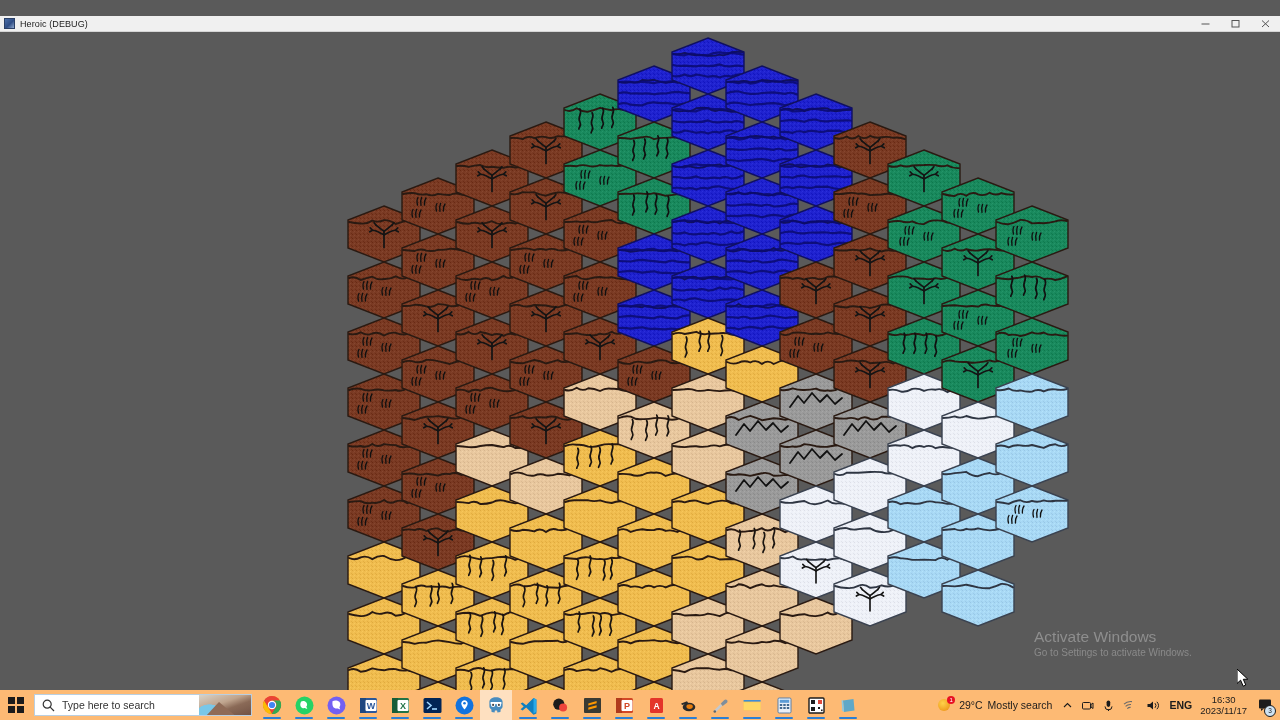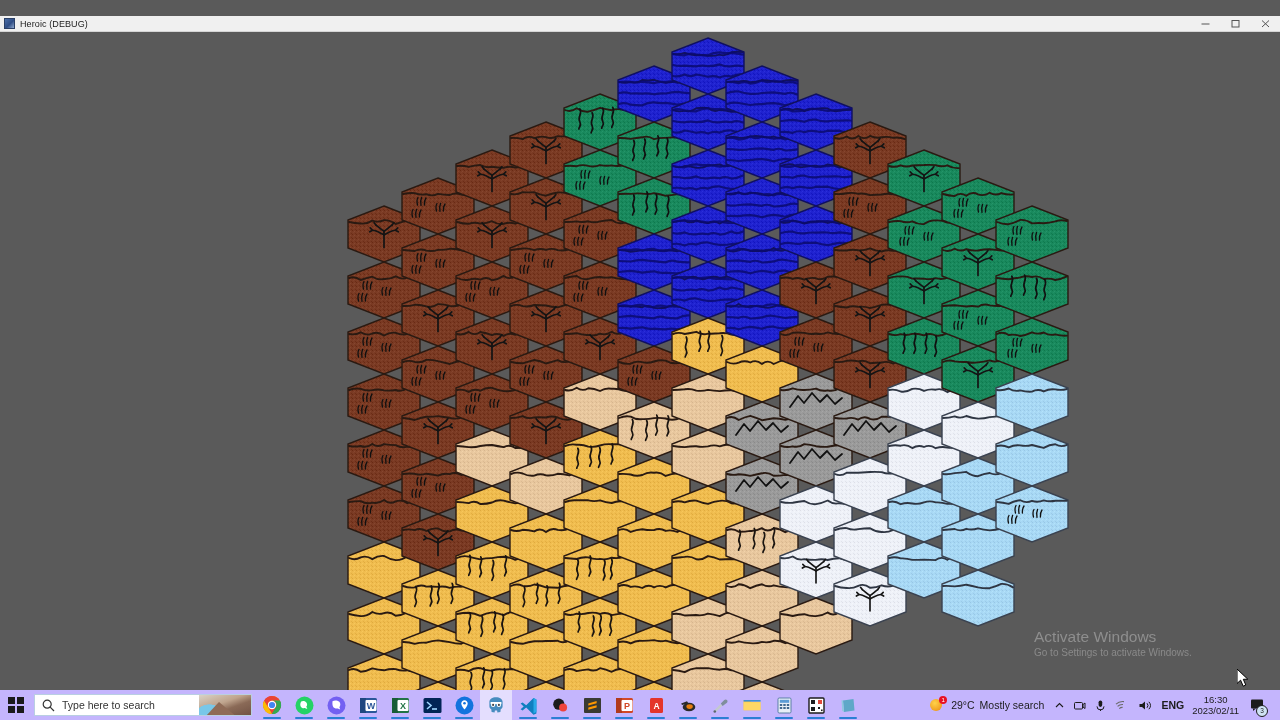--- a/index.html
+++ b/index.html
@@ -123,21 +123,21 @@
     left: 1237px; top: 669px;
     z-index: 40;
     pointer-events: none;
   }
 
   
   #taskbar {
     position: absolute;
     left: 0; top: 690px;
     width: 1280px; height: 30px;
-    background: #c4b5fd;
+    background: #fdba74;
     display: flex;
     align-items: center;
     z-index: 60;
     font-size: 10.5px;
     color: #1c1c1c;
   }
   #startbtn {
     width: 32px; height: 30px;
     display: flex; align-items: center; justify-content: center;
     flex: 0 0 auto;
@@ -177,21 +177,21 @@
     position: relative;
     flex: 0 0 auto;
   }
   .tb-app.active { background: rgba(255,255,255,0.55); }
   .tb-app .underline {
     position:absolute; bottom:1px; left:7px; width:18px; height:2.5px;
     background:#2b7fd4; border-radius:1px;
   }
   #tray {
     margin-left:auto; display:flex; align-items:center; height:30px;
-    padding-right: 12px;
+    padding-right: 4px;
   }
   #tray .tray-item { display:flex; align-items:center; padding:0 4px; height:30px; flex:0 0 auto;}
   #weather { display:flex; align-items:center; gap:5px; padding-right:6px; }
   #weather .wicon {
     position: relative; width:16px; height:16px;
   }
   #weather .wicon .sun {
     position:absolute; left:0; top:2px; width:12px; height:12px; border-radius:50%;
     background: radial-gradient(circle at 40% 35%, #ffd24a 0%, #f0a021 70%, #e07a12 100%);
   }
@@ -2501,21 +2501,21 @@
       <div class="tray-item">
         <svg width="15" height="13" viewBox="0 0 15 13">
             <polygon points="1.5,5 4,5 7,2.4 7,10.6 4,8 1.5,8" fill="#1c1c1c"></polygon>
             <path d="M9 4.2a3.4 3.4 0 0 1 0 4.6" fill="none" stroke="#1c1c1c" stroke-width="1"></path>
             <path d="M10.9 2.8a5.6 5.6 0 0 1 0 7.4" fill="none" stroke="#1c1c1c" stroke-width="1"></path>
           </svg>
       </div>
       <div class="tray-item" style="font-size:10.5px;font-weight:bold;">ENG</div>
       <div id="clock">
         <div>16:30</div>
-        <div>2023/02/11</div>
+        <div>2023/11/17</div>
       </div>
       <div id="notif">
         <svg width="15" height="14" viewBox="0 0 15 14">
             <rect x="1" y="1.5" width="12" height="9" rx="1" fill="#1c1c1c"></rect>
             <polygon points="3,10.5 3,13 6,10.5" fill="#1c1c1c"></polygon>
           </svg>
         <span class="ncount">3</span>
       </div>
     </div>
   </div>

